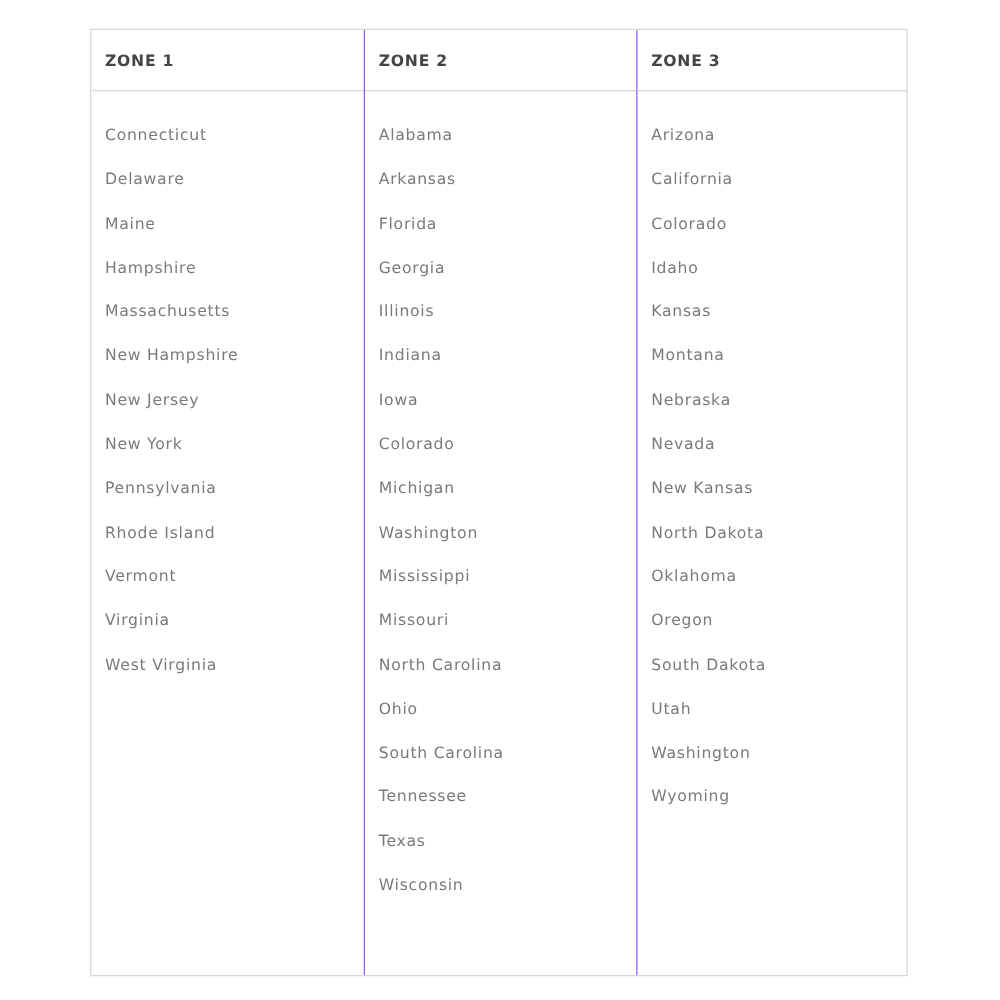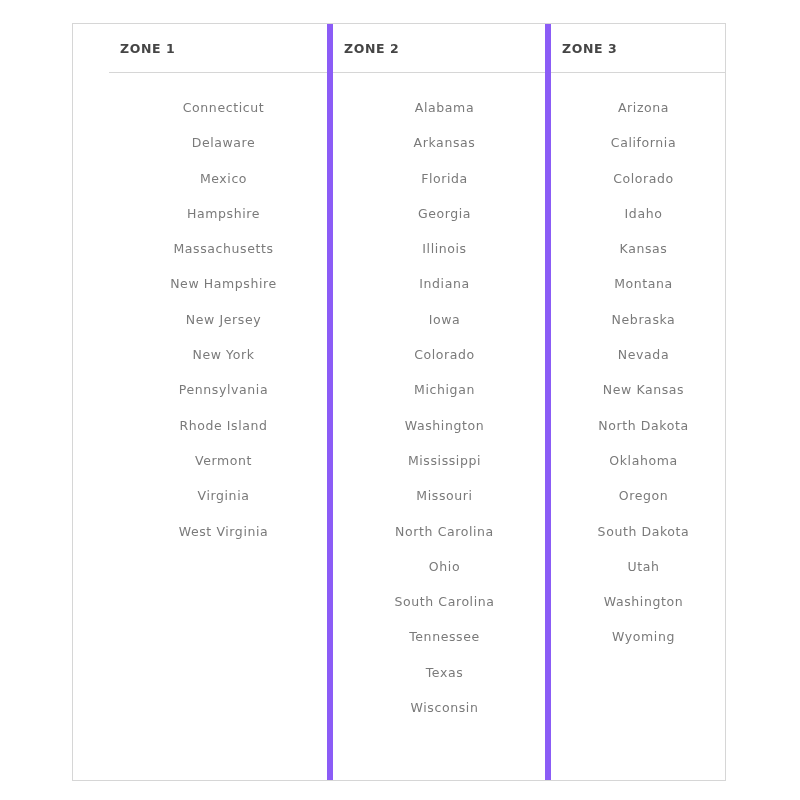--- a/index.html
+++ b/index.html
@@ -1,44 +1,44 @@
 <!DOCTYPE html>
 <html><head>
 <meta charset="utf-8">
 <style>
   html, body { margin: 0; padding: 0; background: #ffffff; }
   body { width: 800px; height: 800px; position: relative; font-family: "DejaVu Sans", "Liberation Sans", sans-serif; }
   .zone-table {
     position: absolute; left: 72px; top: 23px; width: 654px; height: 758px;
     border: 1px solid #d6d6d6; box-sizing: border-box;
-    display: grid; grid-template-columns: 218px 218px 1fr; padding-left: 36px;
+    display: grid; grid-template-columns: 218px 218px 1fr;
   }
   .col { position: relative; box-sizing: border-box; }
-  .col + .col { border-left: 6px solid #8b5cf6; }
+  .col + .col { border-left: 1px solid #8b5cf6; }
   .col-header {
     height: 49px; border-bottom: 1px solid #d6d6d6; box-sizing: border-box;
     padding-left: 11px; display: flex; align-items: center;
     font-size: 12.5px; font-weight: bold; color: #454545; letter-spacing: 0.6px;
   }
-  .col-list { list-style: none; margin: 0; padding: 25px 0 0 11px; text-align: center; }
+  .col-list { list-style: none; margin: 0; padding: 25px 0 0 11px; }
   .col-list li {
     height: 35.3px; line-height: 20px;
     font-size: 12.5px; color: #7a7a7a; letter-spacing: 0.6px;
   }
 </style>
 </head>
 <body>
 
 <div class="zone-table" id="zone-table">
     <div class="col">
       <div class="col-header">ZONE 1</div>
       <ul class="col-list">
         <li>Connecticut</li>
         <li>Delaware</li>
-        <li>Mexico</li>
+        <li>Maine</li>
         <li>Hampshire</li>
         <li>Massachusetts</li>
         <li>New Hampshire</li>
         <li>New Jersey</li>
         <li>New York</li>
         <li>Pennsylvania</li>
         <li>Rhode Island</li>
         <li>Vermont</li>
         <li>Virginia</li>
         <li>West Virginia</li>

